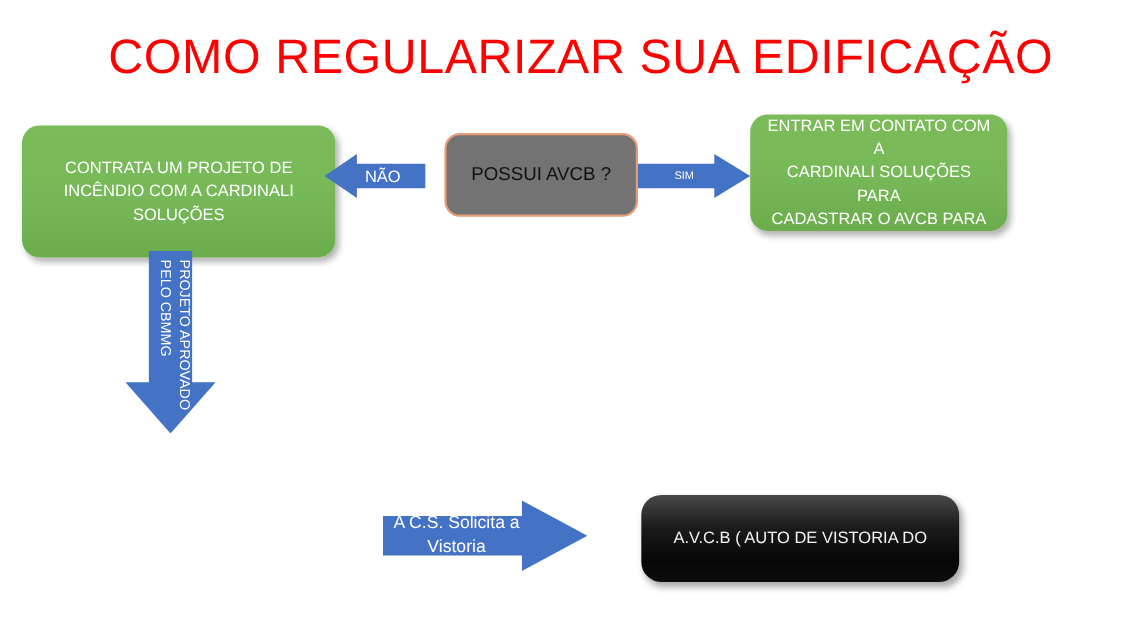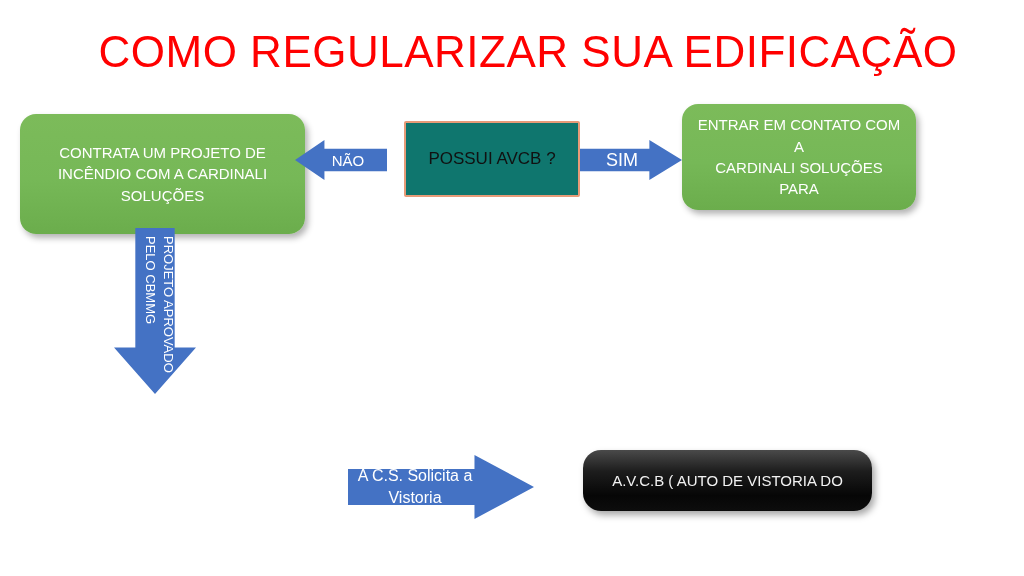--- a/index.html
+++ b/index.html
@@ -54,54 +54,54 @@
     background: linear-gradient(180deg, #7CBB5A 0%, #76B857 55%, #6BAD4C 100%);
     box-shadow: 3px 4px 6px rgba(0,0,0,0.30);
   }
   .box-black {
     background: linear-gradient(180deg, #4a4a4a 0%, #1d1d1d 35%, #060606 75%, #0d0d0d 100%);
     color: #f2f2f2;
     border-radius: 18px;
     box-shadow: 3px 4px 7px rgba(0,0,0,0.35);
   }
   .box-salmon {
-    background: #0f766e;
+    background: #737373;
     border: 2px solid #E79B78;
     color: #111111;
-    border-radius: 2px;
+    border-radius: 14px;
     font-size: 17px;
   }
 
   
   #box-contrata   { left: 20px;  top: 114px; width: 285px; height: 120px; }
   #box-entrar     { left: 682px; top: 104px; width: 234px; height: 106px; }
   #box-possui     { left: 404px; top: 121px; width: 176px; height: 76px; }
   #box-executar   { left: 67px;  top: 441px; width: 235px; height: 101px; }
-  #box-avcb       { left: 583px; top: 450px; width: 289px; height: 61px; justify-content: center; }
+  #box-avcb       { left: 583px; top: 450px; width: 289px; height: 79px; justify-content: center; }
 
   
   .arrow { position: absolute; }
 
   
   .arrow-h {
     background: #4472C4;
     display: flex;
     align-items: center;
     justify-content: center;
     color: #ffffff;
     text-align: center;
   }
   .arrow-left  { clip-path: polygon(0% 50%, 32% 0%, 32% 22%, 100% 22%, 100% 78%, 32% 78%, 32% 100%); }
   .arrow-right { clip-path: polygon(0% 22%, 68% 22%, 68% 0%, 100% 50%, 68% 100%, 68% 78%, 0% 78%); }
 
   #arrow-nao { left: 295px; top: 140px; width: 92px; height: 40px; }
   #arrow-nao .lbl { font-size: 15px; transform: translateX(7px); }
 
   #arrow-sim { left: 580px; top: 140px; width: 102px; height: 40px; }
-  #arrow-sim .lbl { font-size: 18px; transform: translateX(-9px); }
+  #arrow-sim .lbl { font-size: 10px; transform: translateX(-9px); }
 
   #arrow-vistoria { left: 348px; top: 455px; width: 186px; height: 64px; }
   #arrow-vistoria .lbl {
     font-size: 16px;
     line-height: 1.35;
     transform: translateX(-26px);
   }
 
   
   #arrow-projeto {
@@ -151,20 +151,21 @@
   </div>
 
   <div class="arrow arrow-h arrow-right" id="arrow-sim">
     <span class="lbl">SIM</span>
   </div>
 
   <div class="box box-green" id="box-entrar">
     <div class="lines">
       <div>ENTRAR EM CONTATO COM A</div>
       <div>CARDINALI SOLUÇÕES PARA</div>
+      <div>CADASTRAR O AVCB PARA</div>
     </div>
   </div>
 
   <div class="arrow" id="arrow-projeto">
     <div class="vlabel">
       <span class="l1">PROJETO APROVADO</span>
       <span class="l2">PELO CBMMG</span>
     </div>
   </div>
 

